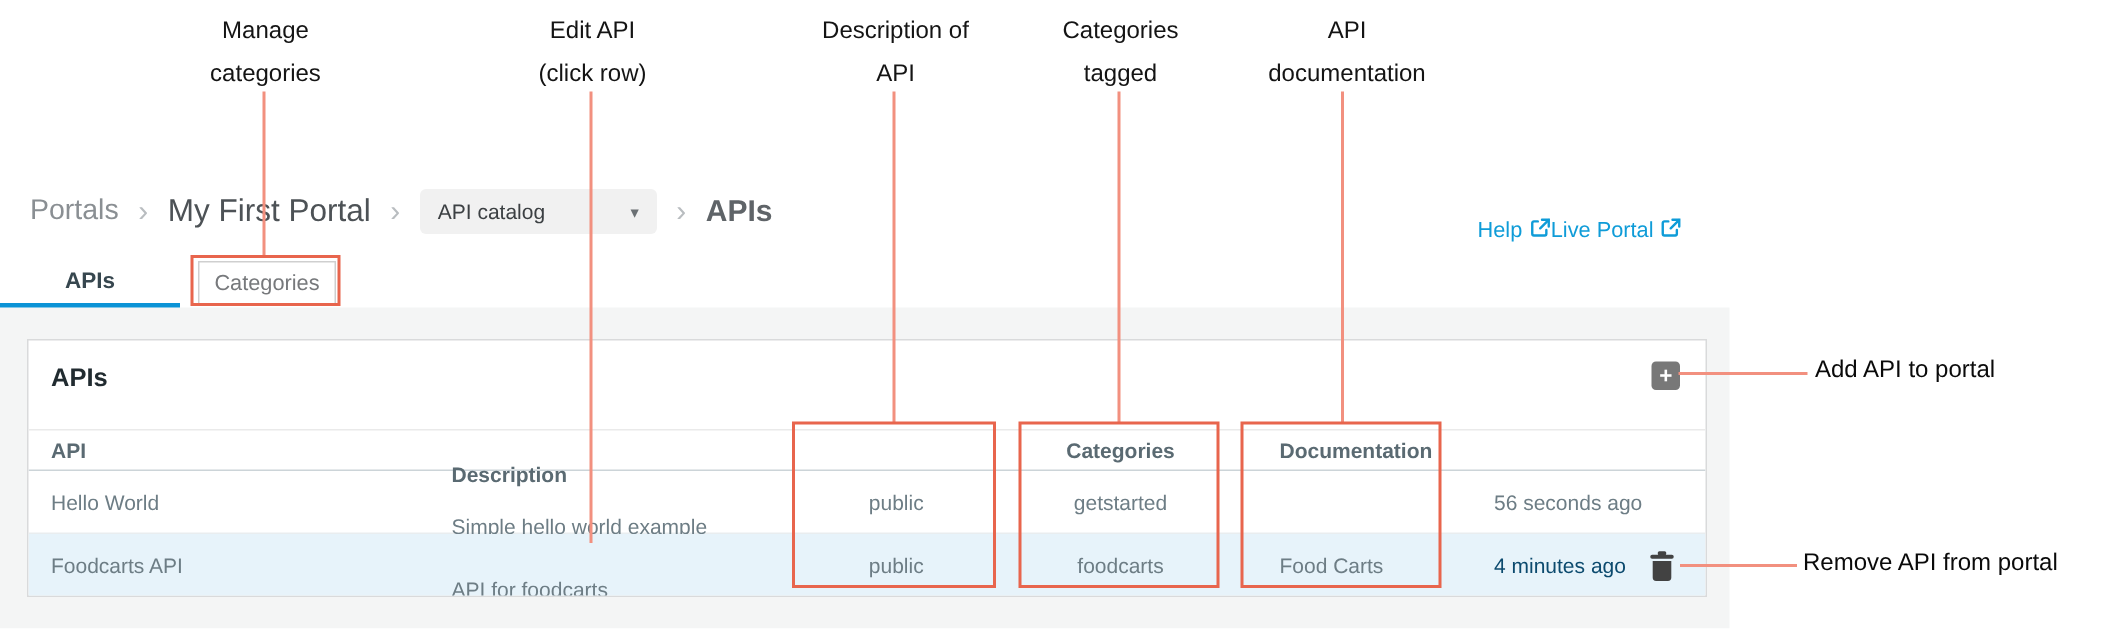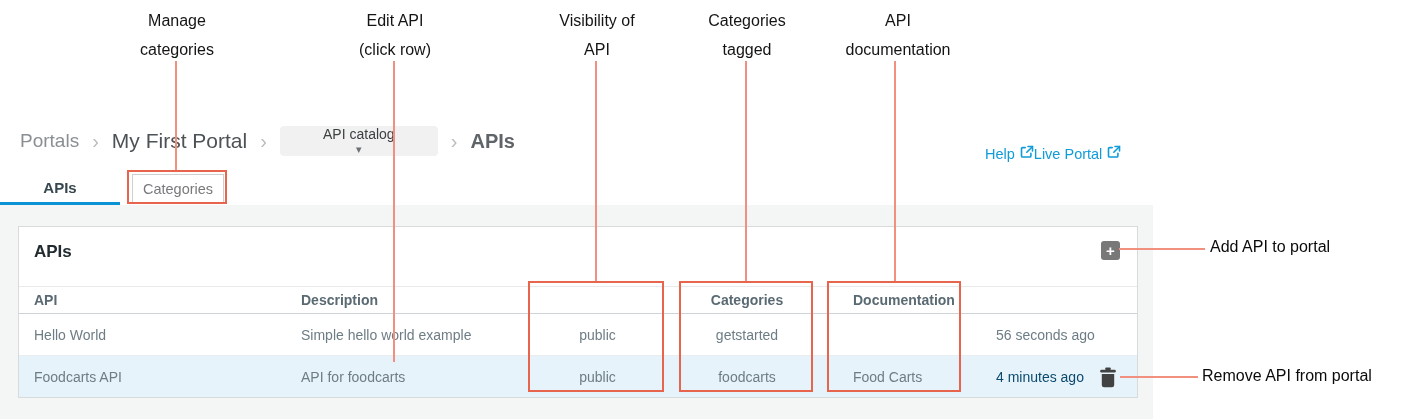--- a/index.html
+++ b/index.html
@@ -17,21 +17,21 @@
   .vline { position:absolute; width:2px; background:#f2907f; z-index:30; }
   .hline { position:absolute; height:2px; background:#f2907f; z-index:30; }
   .rbox  { position:absolute; border:2px solid #e8654d; z-index:30; background:transparent; pointer-events:none; }
 
   
   .breadcrumb { position:absolute; left:20px; top:122px; height:38px; display:flex; align-items:center; gap:13px; }
   .bc-portals { font-size:19px; color:#8a8f93; cursor:pointer; }
   .bc-sep { font-size:20px; color:#b9bdc0; font-weight:400; }
   .bc-portal-name { font-size:21px; color:#4d5256; cursor:pointer; }
   .bc-dropdown { width:158px; height:30px; background:#f1f1f1; border-radius:4px; display:flex; align-items:center;
-                 justify-content:space-between; padding:0 12px; cursor:pointer;flex-direction:column; }
+                 justify-content:space-between; padding:0 12px; cursor:pointer; }
   .bc-dropdown .val { font-size:14px; color:#3c4043; }
   .bc-dropdown .caret { font-size:11px; color:#6b7074; }
   .bc-current { font-size:20px; font-weight:bold; color:#5f6468; }
 
   
   .header-links { position:absolute; left:985px; top:145px; display:flex; align-items:center; }
   .hlink { display:flex; align-items:center; gap:5px; color:#0f9cd8; font-size:14.5px; cursor:pointer; }
 
   
   .tab-apis { position:absolute; left:0; top:170px; width:120px; height:35px; display:flex; align-items:center;
@@ -50,21 +50,21 @@
              cursor:pointer; line-height:1; }
 
   .thead { position:absolute; left:0; top:59px; width:100%; height:28px; border-top:1px solid #eaeaea;
            border-bottom:1px solid #ccd4d8; }
   .thead .cell { font-weight:bold; color:#5a6a72; }
   .trow { position:absolute; left:0; width:100%; height:42px; cursor:pointer; }
   .trow-1 { top:87px; border-bottom:1px solid #e9edef; }
   .trow-2 { top:129px; background:#e7f3fa; }
   .cell { position:absolute; top:0; height:100%; display:flex; align-items:center; font-size:14px; color:#6d7d85; }
   .col-api  { left:15px;  width:250px; }
-  .col-desc { left:282px; width:220px; }
+  .col-desc { left:282px; width:220px;margin-top:16px; }
   .col-vis  { left:511px; width:135px; justify-content:center; }
   .col-cat  { left:661px; width:134px; justify-content:center; }
   .col-doc  { left:834px; width:138px; }
   .col-mod  { left:977px; width:130px; }
   .muted { color:#0c4a6e; }
   .sort-arrow { font-size:8px; color:#1c1c1c; margin-left:5px; }
   .trash-btn { position:absolute; left:1080px; top:11px; width:18px; height:21px; cursor:pointer; }
 </style>
 </head>
 <body>
@@ -75,21 +75,21 @@
 
   <div class="callout" style="left:92px;">
     <div>Manage</div>
     <div>categories</div>
   </div>
   <div class="callout" style="left:310px;">
     <div>Edit API</div>
     <div>(click row)</div>
   </div>
   <div class="callout" style="left:512px;">
-    <div>Visibility of</div>
+    <div>Description of</div>
     <div>API</div>
   </div>
   <div class="callout" style="left:662px;">
     <div>Categories</div>
     <div>tagged</div>
   </div>
   <div class="callout" style="left:813px;">
     <div>API</div>
     <div>documentation</div>
   </div>

